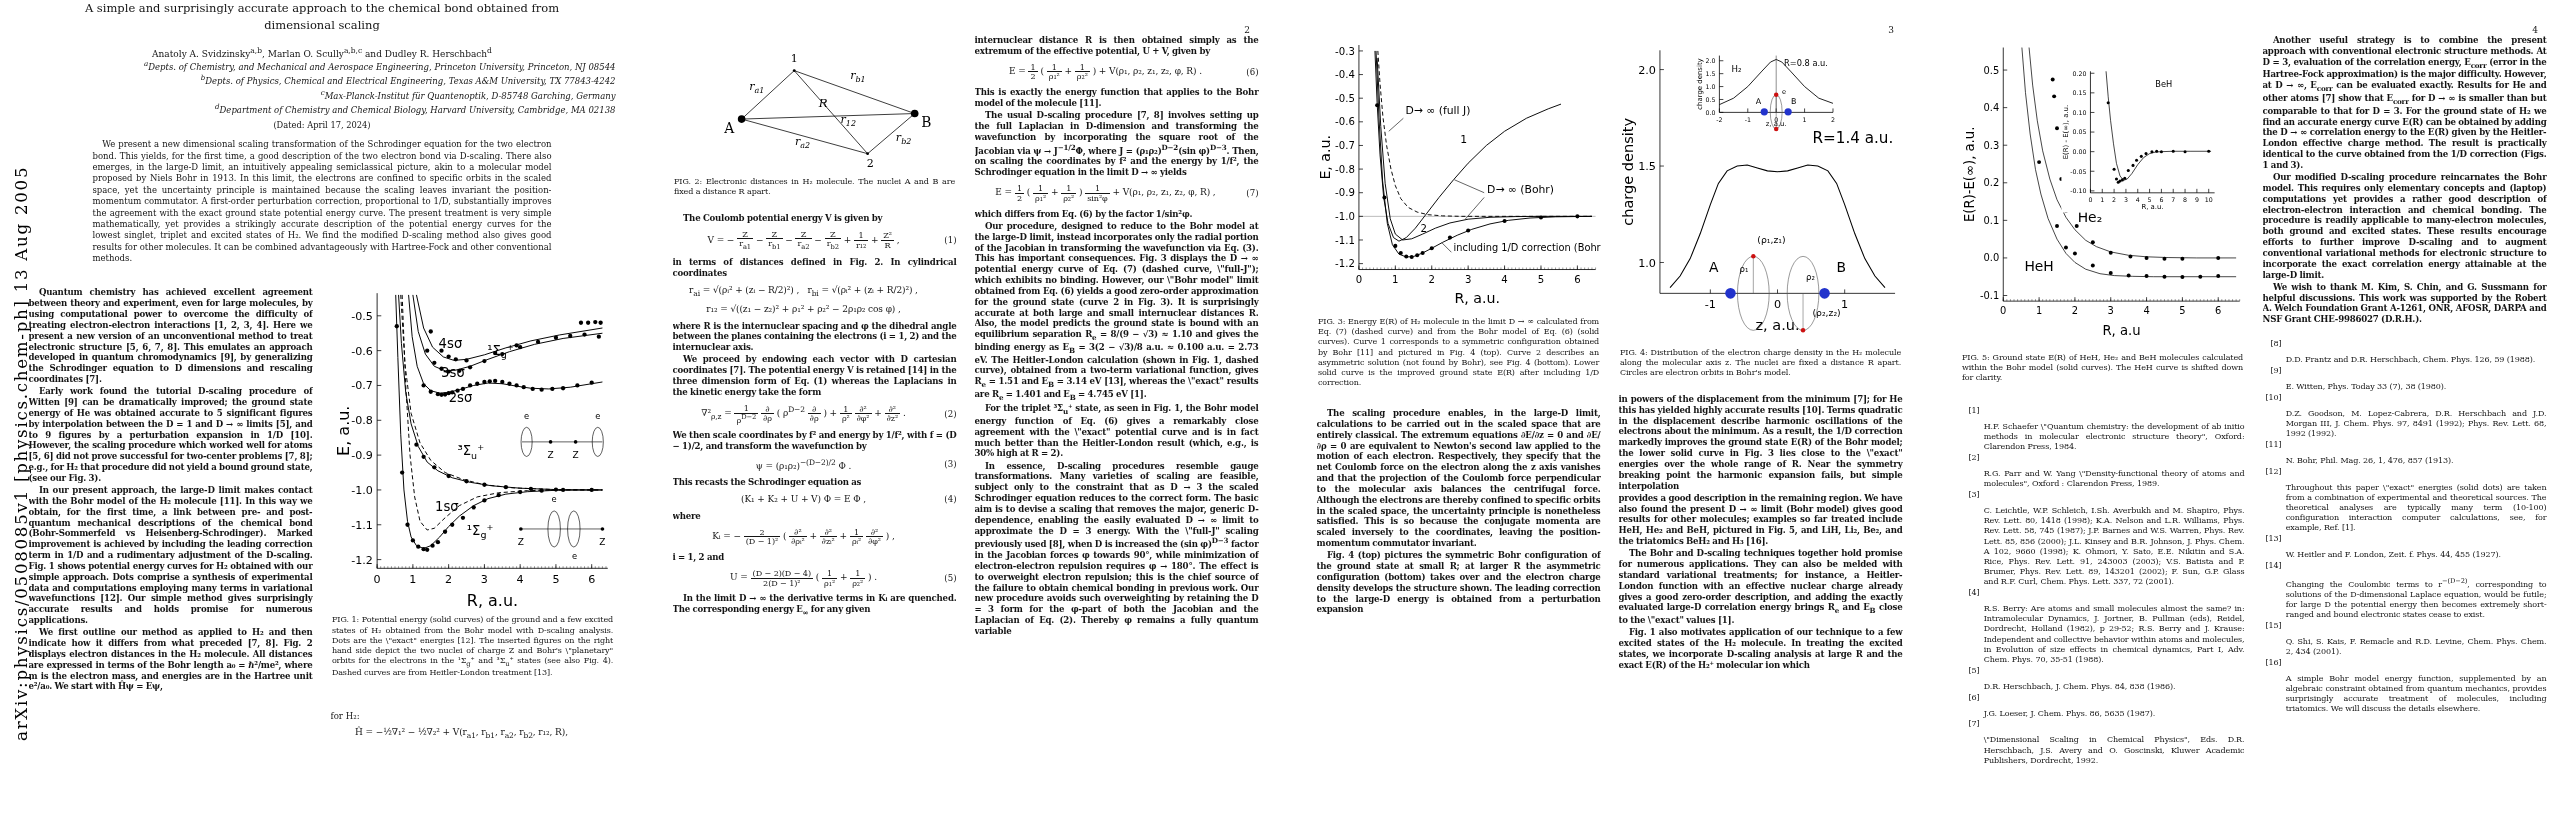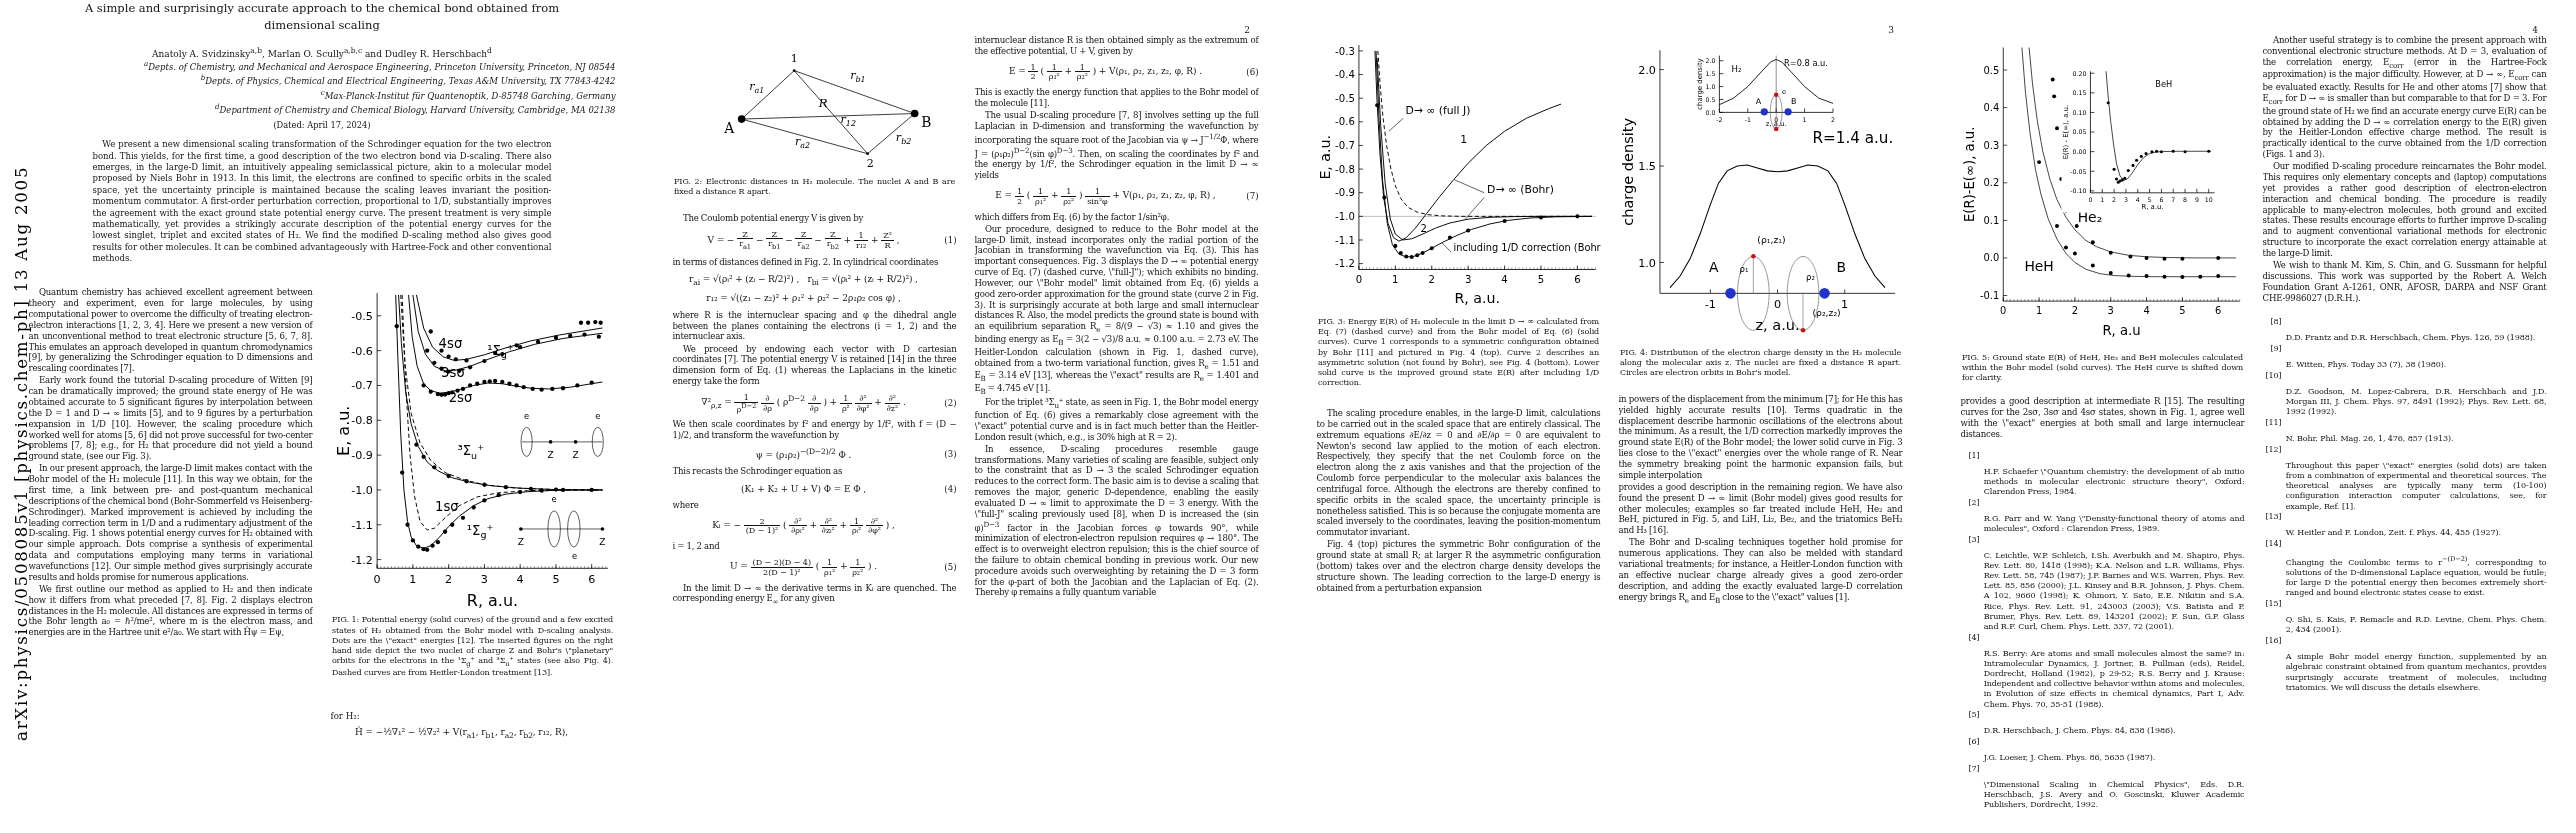--- a/index.html
+++ b/index.html
@@ -13,21 +13,21 @@
   .p1-head{text-align:center;}
   .title{font-size:11.5px;line-height:1.5;margin:0 28px;}
   .authors{font-size:9px;margin-top:11px;}
   .affil{font-size:8.5px;font-style:italic;line-height:1.5;text-align:right;}
   .dateline{font-size:8.3px;margin-top:2.8px;}
   .abstract{font-size:8.5px;line-height:1.34;text-align:justify;margin:9.7px 64px 0 64px;text-indent:9.7px;}
   
   .cols{display:flex;gap:18px;margin-top:23px;}
   .cols.toppad{margin-top:35px;}
   .col{width:284px;overflow:hidden;}
-  .para{font-size:8.6px;line-height:1.26;text-align:justify;letter-spacing:-0.2px;word-spacing:-0.3px;margin:0 0 1.4px 0;}
+  .para{font-size:8.6px;line-height:1.26;text-align:justify;letter-spacing:-0.2px;word-spacing:-0.3px;margin:0 0 1.4px 0;font-weight:bold;}
   .para.ind{text-indent:10.4px;}
   .plain{font-size:8.6px;margin:4.2px 0;}
   .caption{font-size:8px;line-height:1.28;text-align:justify;letter-spacing:-0.1px;margin:5.6px 1.4px 4.2px 1.4px;}
   .figbox{display:flex;justify-content:center;margin:1.4px 0 0 0;}
   .eq{display:flex;align-items:center;margin:6.3px 0;}
   .eq-body{flex:1;text-align:center;font-size:9px;letter-spacing:-0.1px;}
   .eq-num{width:22px;text-align:right;font-size:8.6px;}
   .fr{display:inline-block;text-align:center;vertical-align:middle;font-size:0.9em;line-height:1.05;}
   .fr .nu{display:block;border-bottom:0.7px solid #141414;padding:0 2.1px;}
   .fr .de{display:block;padding:0 2.1px;}
@@ -610,20 +610,21 @@
                 <text x="264.66" y="91.1" text-anchor="middle"><tspan font-size="12">B</tspan></text>
                 <text x="250.04000000000002" y="75.85454545454544" text-anchor="middle"><tspan font-size="10">e</tspan></text>
               </g>
             </svg>
           </div>
           <div class="caption">FIG. 4: Distribution of the electron charge density in the H₂ molecule along the molecular axis z. The nuclei are fixed a distance R apart. Circles are electron orbits in Bohr's model.</div>
           <div style="height: 11px;"></div>
           <div class="para">in powers of the displacement from the minimum [7]; for He this has yielded highly accurate results [10]. Terms quadratic in the displacement describe harmonic oscillations of the electrons about the minimum. As a result, the 1/D correction markedly improves the ground state E(R) of the Bohr model; the lower solid curve in Fig. 3 lies close to the \"exact" energies over the whole range of R. Near the symmetry breaking point the harmonic expansion fails, but simple interpolation</div>
           <div class="para">provides a good description in the remaining region. We have also found the present D → ∞ limit (Bohr model) gives good results for other molecules; examples so far treated include HeH, He₂ and BeH, pictured in Fig. 5, and LiH, Li₂, Be₂, and the triatomics BeH₂ and H₃ [16].</div>
           <div class="para ind">The Bohr and D-scaling techniques together hold promise for numerous applications. They can also be melded with standard variational treatments; for instance, a Heitler-London function with an effective nuclear charge already gives a good zero-order description, and adding the exactly evaluated large-D correlation energy brings R<sub>e</sub> and E<sub>B</sub> close to the \"exact" values [1].</div>
+          <div class="para ind">Fig. 1 also motivates application of our technique to a few excited states of the H₂ molecule. In treating the excited states, we incorporate D-scaling analysis at large R and the exact E(R) of the H₂⁺ molecular ion which</div>
         </div>
     </div>
   </div>
 
   <div class="page">
     <div class="pagenum">4</div>
     <div class="cols toppad">
       <div class="col">
           <div class="figbox">
             <svg width="299" height="311" viewBox="0 0 430 448">
@@ -818,21 +819,20 @@
                 <circle cx="303.42857142857144" cy="163.67741935483872" r="2.3" fill="#000"></circle>
                 <circle cx="321.3333333333333" cy="163.08387096774194" r="2.3" fill="#000"></circle>
                 <circle cx="339.23809523809524" cy="163.67741935483872" r="2.3" fill="#000"></circle>
                 <circle cx="375.04761904761904" cy="163.08387096774194" r="2.3" fill="#000"></circle>
                 <text x="307.0095238095238" y="65.74193548387096" text-anchor="middle"><tspan font-size="12.5">BeH</tspan></text>
               </g>
             </svg>
           </div>
           <div class="caption">FIG. 5: Ground state E(R) of HeH, He₂ and BeH molecules calculated within the Bohr model (solid curves). The HeH curve is shifted down for clarity.</div>
           <div style="height: 8.3px;"></div>
-          <div class="para">provides a good description at intermediate R [15]. The resulting curves for the 2sσ, 3sσ and 4sσ states, shown in Fig. 1, agree well with the \"exact" energies at both small and large internuclear distances.</div>
           <div style="height: 7px;"></div>
           <div class="refs">
             <div class="ref">
               <span class="ref-label">[1]</span>
               <span class="ref-text">H.F. Schaefer \"Quantum chemistry: the development of ab initio methods in molecular electronic structure theory", Oxford: Clarendon Press, 1984.</span>
             </div>
             <div class="ref">
               <span class="ref-label">[2]</span>
               <span class="ref-text">R.G. Parr and W. Yang \"Density-functional theory of atoms and molecules", Oxford : Clarendon Press, 1989.</span>
             </div>

